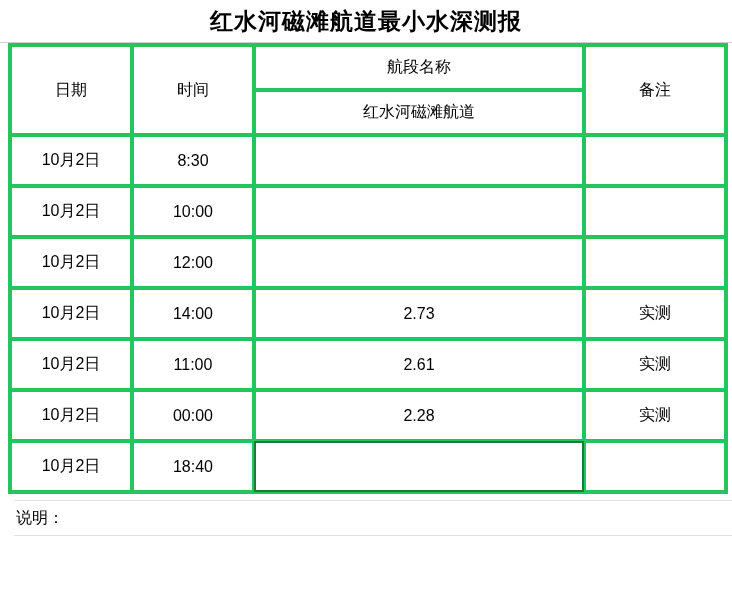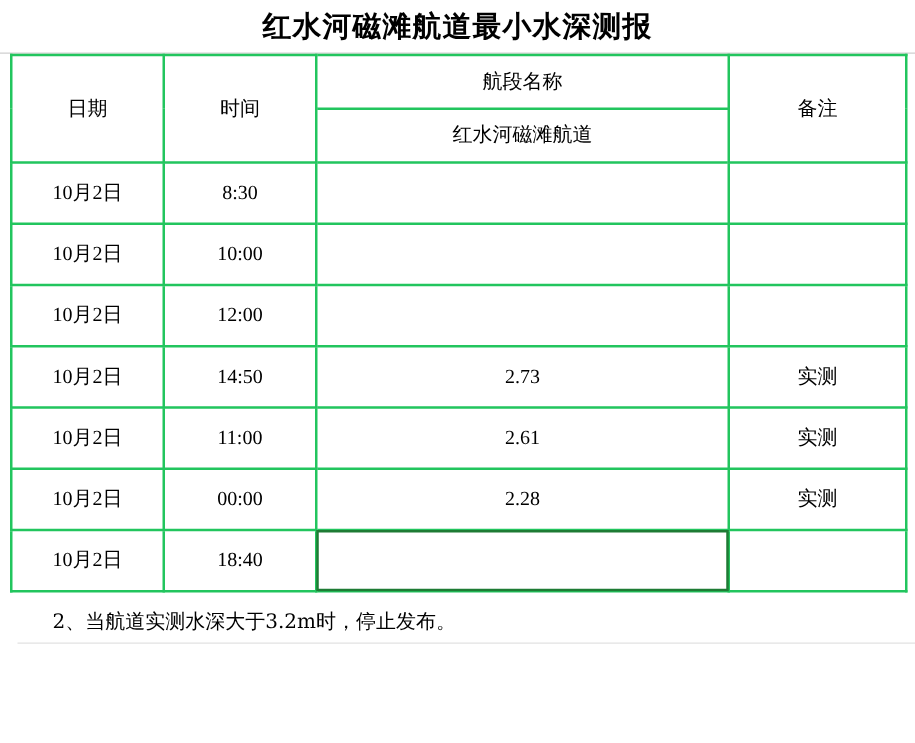--- a/index.html
+++ b/index.html
@@ -35,25 +35,25 @@
     font-family: "DejaVu Serif", "Liberation Serif", serif;
   }
   
   table.main {
     border-collapse: collapse;
     width: 716px;
     margin: 0 8px;
     table-layout: fixed;
   }
   table.main td {
-    border: 2px solid #22c55e;
+    border: 4px solid #22c55e;
     text-align: center;
     vertical-align: middle;
     font-size: 16px;
-    font-family: Liberation Serif, serif;
+    font-family: Liberation Sans, sans-serif;
   }
   .col-date { width: 122px; }
   .col-time { width: 122px; }
   .col-seg  { width: 330px; }
   .col-note { width: 142px; }
 
   .hdr-tall { height: 78px; margin-left: 28px; }
   .hdr-half { height: 39px; }
   .data-row td { height: 45px; }
 
@@ -123,21 +123,21 @@
         <td></td>
       </tr>
       <tr class="data-row">
         <td>10月2日</td>
         <td>12:00</td>
         <td></td>
         <td></td>
       </tr>
       <tr class="data-row">
         <td>10月2日</td>
-        <td>14:50</td>
+        <td>14:00</td>
         <td>2.73</td>
         <td>实测</td>
       </tr>
       <tr class="data-row">
         <td>10月2日</td>
         <td>11:00</td>
         <td>2.61</td>
         <td>实测</td>
       </tr>
       <tr class="data-row">
@@ -149,16 +149,16 @@
       <tr class="data-row">
         <td>10月2日</td>
         <td>18:40</td>
         <td class="selected-cell"></td>
         <td></td>
       </tr>
     </tbody>
   </table>
 
   <div class="notes">
-    <div class="notes-line indent">2、当航道实测水深大于3.2m时，停止发布。</div>
+    <div class="notes-line grid-line-top">说明：</div>
   </div>
 
 </div>
 
 </body></html>

